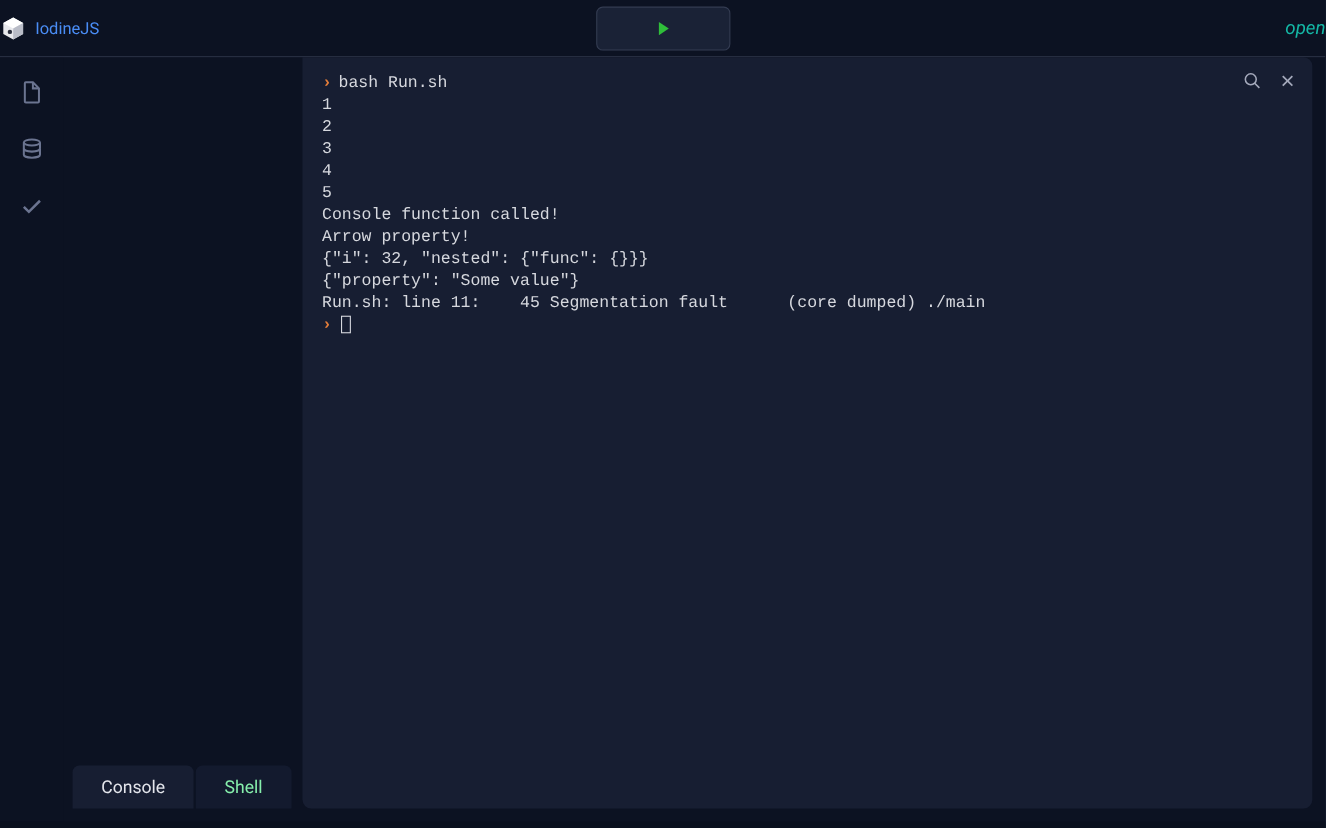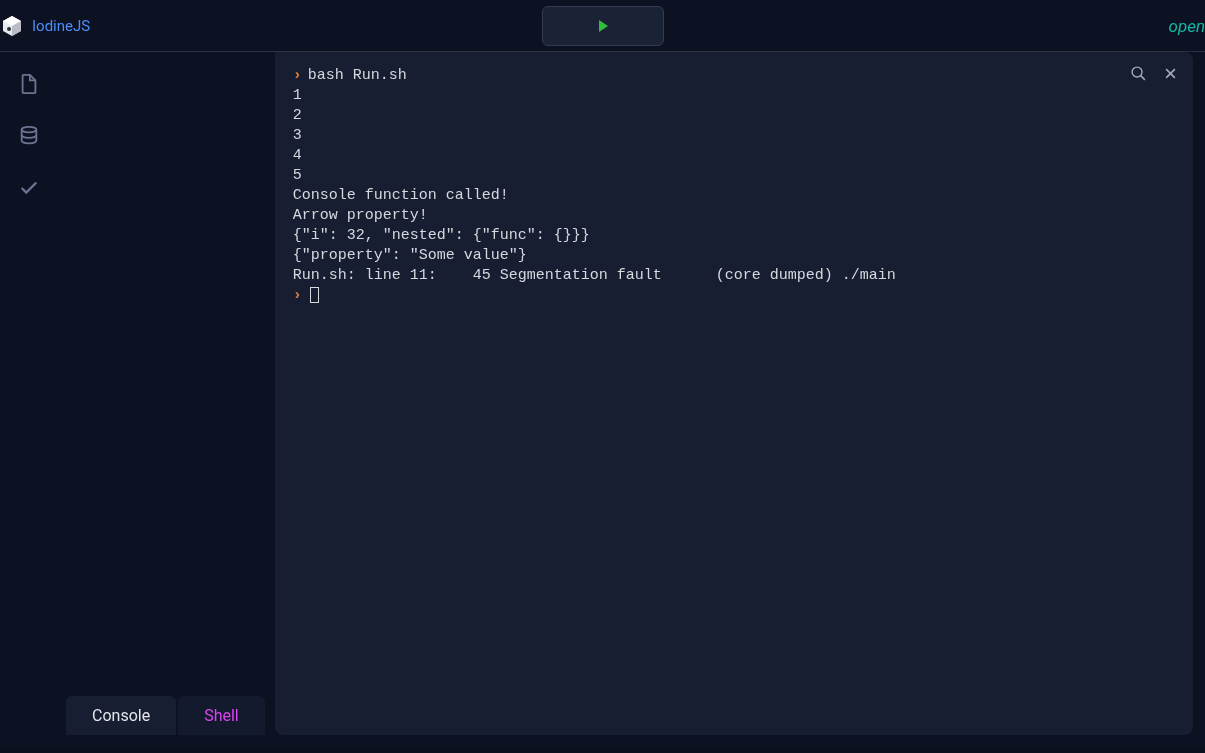--- a/index.html
+++ b/index.html
@@ -102,21 +102,21 @@
   .tabs-row {
     display: flex;
     gap: 0;
     padding-left: 8px;
     margin-top: 10px;
     align-items: flex-end;
   }
   .tab {
     padding: 10px 26px;
     font-size: 16px;
-    color: #d946ef;
+    color: #86efac;
     background: #131a2e;
     border-radius: 6px 6px 0 0;
     cursor: pointer;
     margin-right: 2px;
   }
   .tab.active {
     color: #e4e6ec;
     background: #171e32;
   }
   .console-pane {

